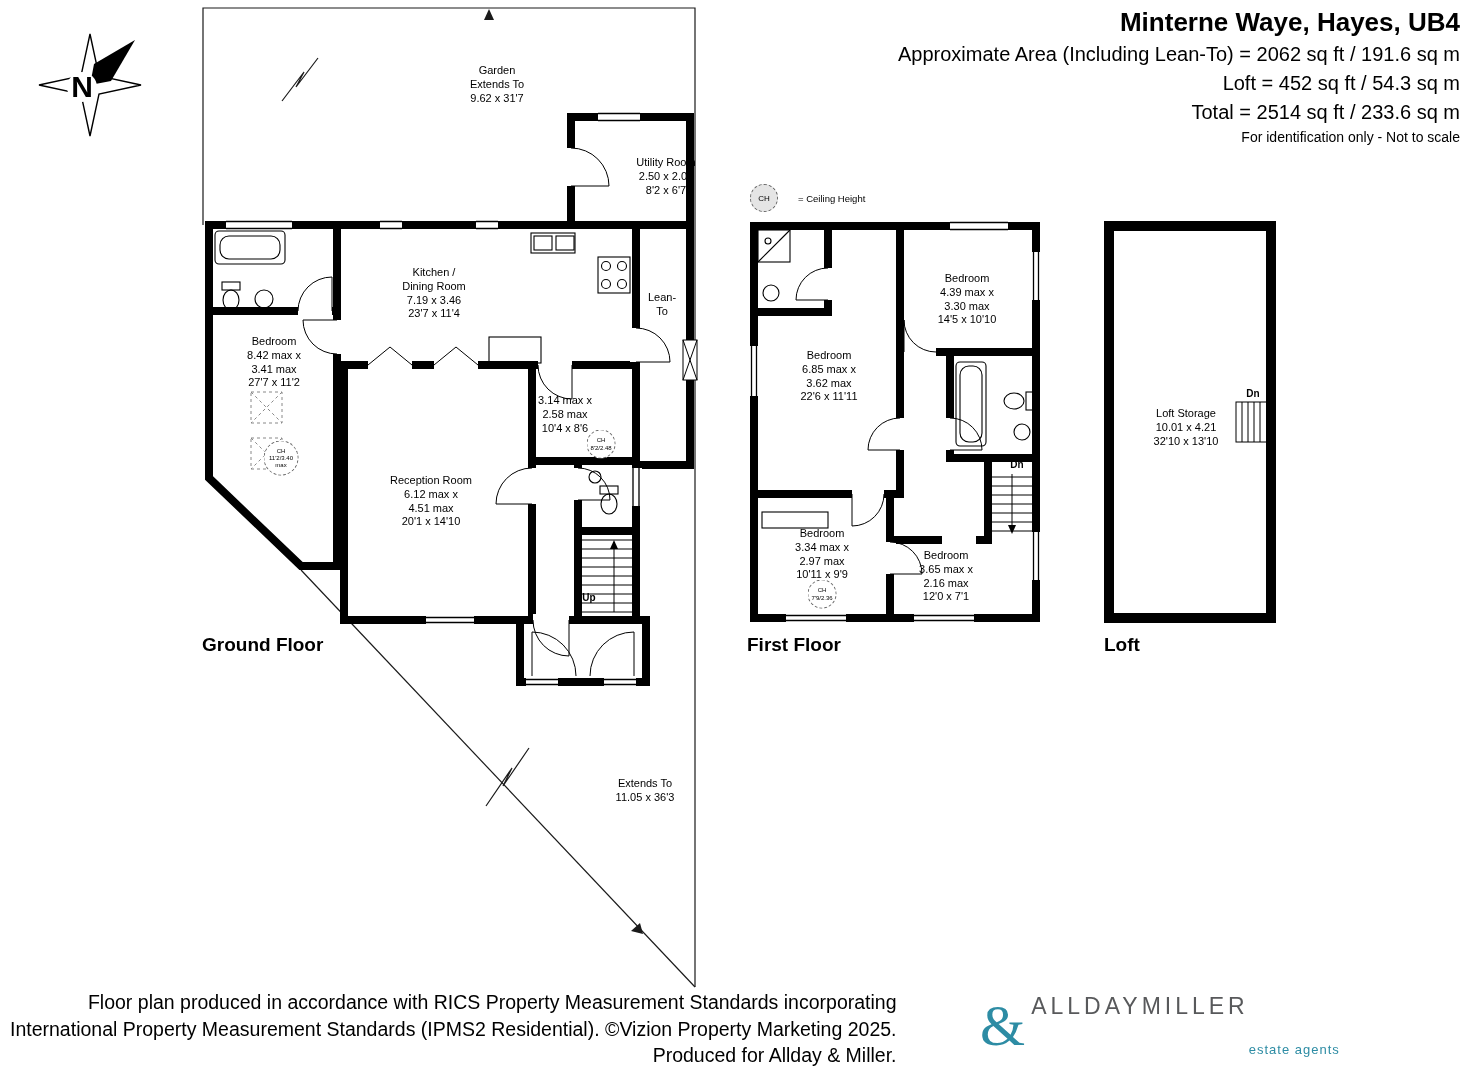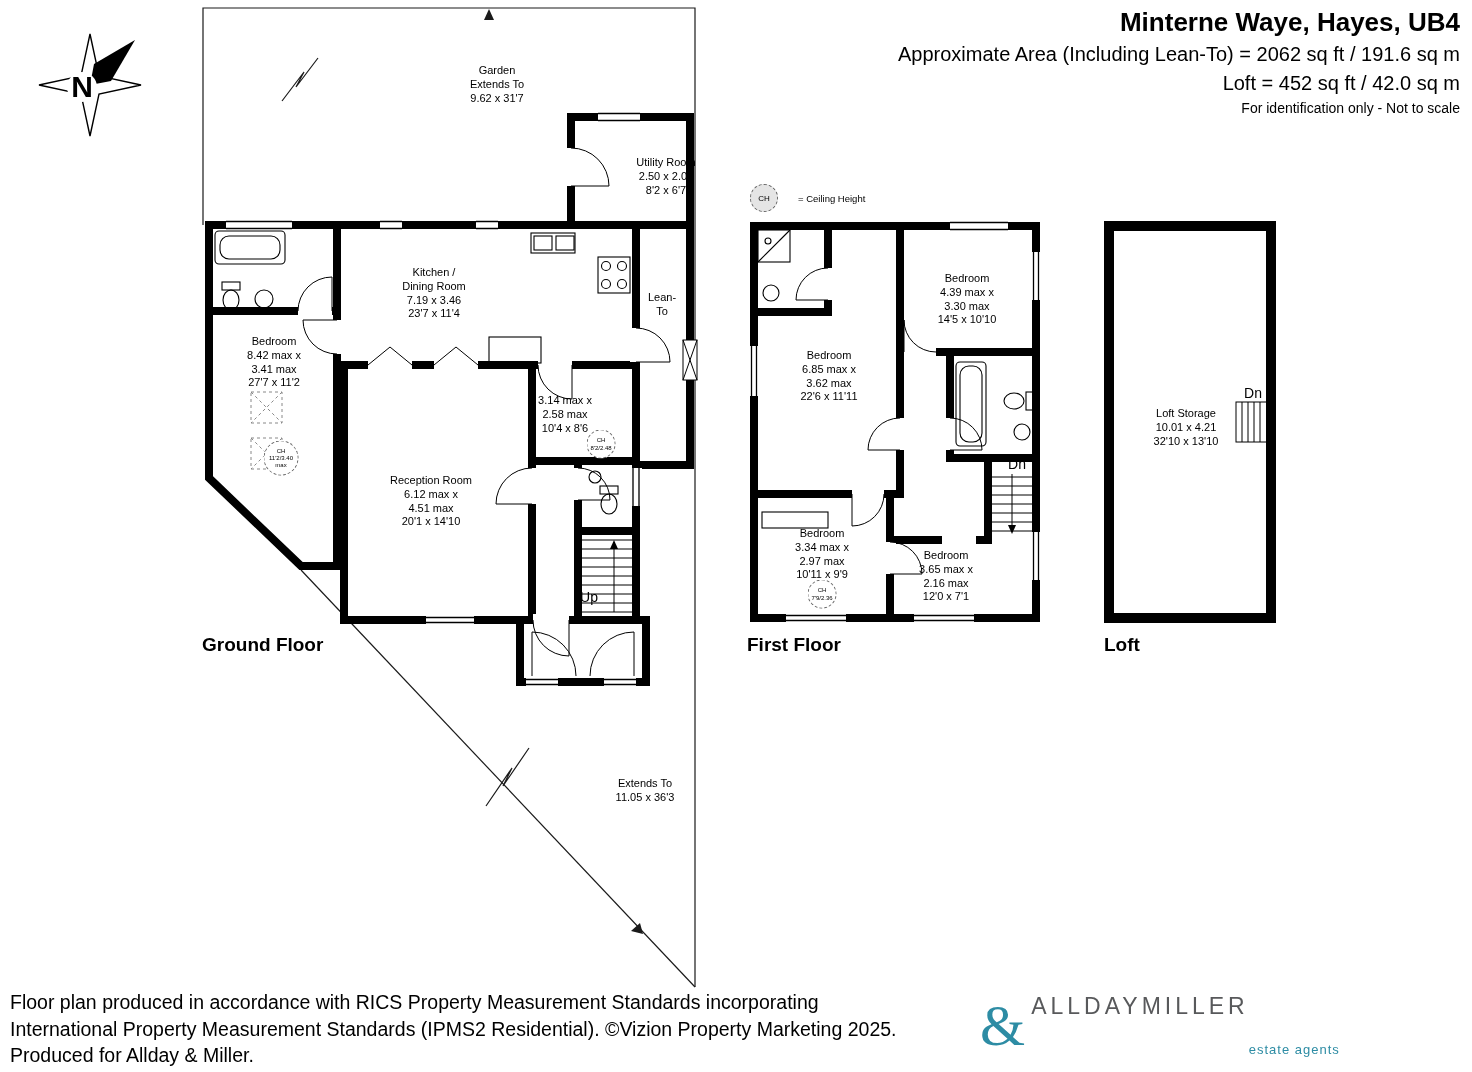--- a/index.html
+++ b/index.html
@@ -1,37 +1,37 @@
 <!DOCTYPE html>
 <html><head>
 <meta charset="utf-8">
 <style>
   html,body{margin:0;padding:0;background:#fff;}
   .page{position:relative;width:1472px;height:1072px;background:#fff;overflow:hidden;
         font-family:"Liberation Sans",sans-serif;color:#000;}
   svg.plan{position:absolute;left:0;top:0;z-index:1;}
   .lbl{position:absolute;transform:translate(-50%,-50%);text-align:center;white-space:pre-line;
        font:11px/1.25 "Liberation Sans",sans-serif;z-index:2;}
-  .lbl.small{font-size:14px;}
+  .lbl.small{font-size:10px;font-weight:bold;}
   .floor-title{position:absolute;transform:translateY(-50%);font:bold 19px "Liberation Sans",sans-serif;
        white-space:nowrap;z-index:2;}
   .ch{position:absolute;transform:translate(-50%,-50%);border:1px dashed #666;border-radius:50%;
       display:flex;align-items:center;justify-content:center;white-space:pre-line;text-align:center;
       font:6px/1.2 "Liberation Sans",sans-serif;background:#fff;z-index:2;}
   .legend{position:absolute;left:750px;top:184px;display:flex;align-items:center;gap:7px;z-index:2;}
   .legend .badge{width:26px;height:26px;border:1px dashed #666;border-radius:50%;display:flex;
       align-items:center;justify-content:center;font:8px "Liberation Sans",sans-serif;background:#e5e5e5;}
   .legend .txt{font:9.5px "Liberation Sans",sans-serif;margin-left:13px;}
   .hdr{position:absolute;top:6px;right:12px;text-align:right;z-index:2;}
   .hdr .t{font:bold 26px/1.3 "Liberation Sans",sans-serif;}
   .hdr .a{font:20px/1.45 "Liberation Sans",sans-serif;}
   .hdr .n{font:14px/1.5 "Liberation Sans",sans-serif;}
   .compass-n{position:absolute;left:82px;top:87px;transform:translate(-50%,-50%);
       font:bold 30px "Liberation Sans",sans-serif;z-index:2;}
-  .footer{position:absolute;left:10px;top:989px;font:19.5px/1.36 "Liberation Sans",sans-serif;z-index:2;}
+  .footer{position:absolute;left:10px;top:989px;font:19.5px/1.36 "Liberation Sans",sans-serif;z-index:2;text-align:right;}
   .logo{position:absolute;left:980px;top:994px;display:flex;align-items:center;z-index:2;}
   .logo .amp{font:58px/0.9 "Liberation Serif",serif;color:#2d8ca4;margin-right:6px;}
   .logo .col{display:flex;flex-direction:row;justify-content:center;}
   .logo .nm{font:23px/1.12 "Liberation Sans",sans-serif;color:#58595b;letter-spacing:4px;}
   .logo .tg{font:13px/1.3 "Liberation Sans",sans-serif;color:#2d8ca4;letter-spacing:1px;align-self:flex-end;margin-top:48px;}
 </style>
 </head>
 <body>
 
 <div class="page">
@@ -233,21 +233,22 @@
       <path d="M1242,402 v40 M1248,402 v40 M1254,402 v40 M1260,402 v40"></path>
     </g>
   </g>
 </svg>
 
 <div class="compass-n">N</div>
 
 <div class="hdr">
   <div class="t">Minterne Waye, Hayes, UB4</div>
   <div class="a">Approximate Area (Including Lean-To) = 2062 sq ft / 191.6 sq m</div>
-  <div class="a">Loft = 452 sq ft / 42.0 sq m</div>
+  <div class="a">Loft = 452 sq ft / 54.3 sq m</div>
+  <div class="a">Total = 2514 sq ft / 233.6 sq m</div>
   <div class="n">For identification only - Not to scale</div>
 </div>
 
 <div class="legend">
   <span class="badge">CH</span>
   <span class="txt">= Ceiling Height</span>
 </div>
 
 <div class="lbl" style="left:497px;top:85px">Garden
 Extends To

